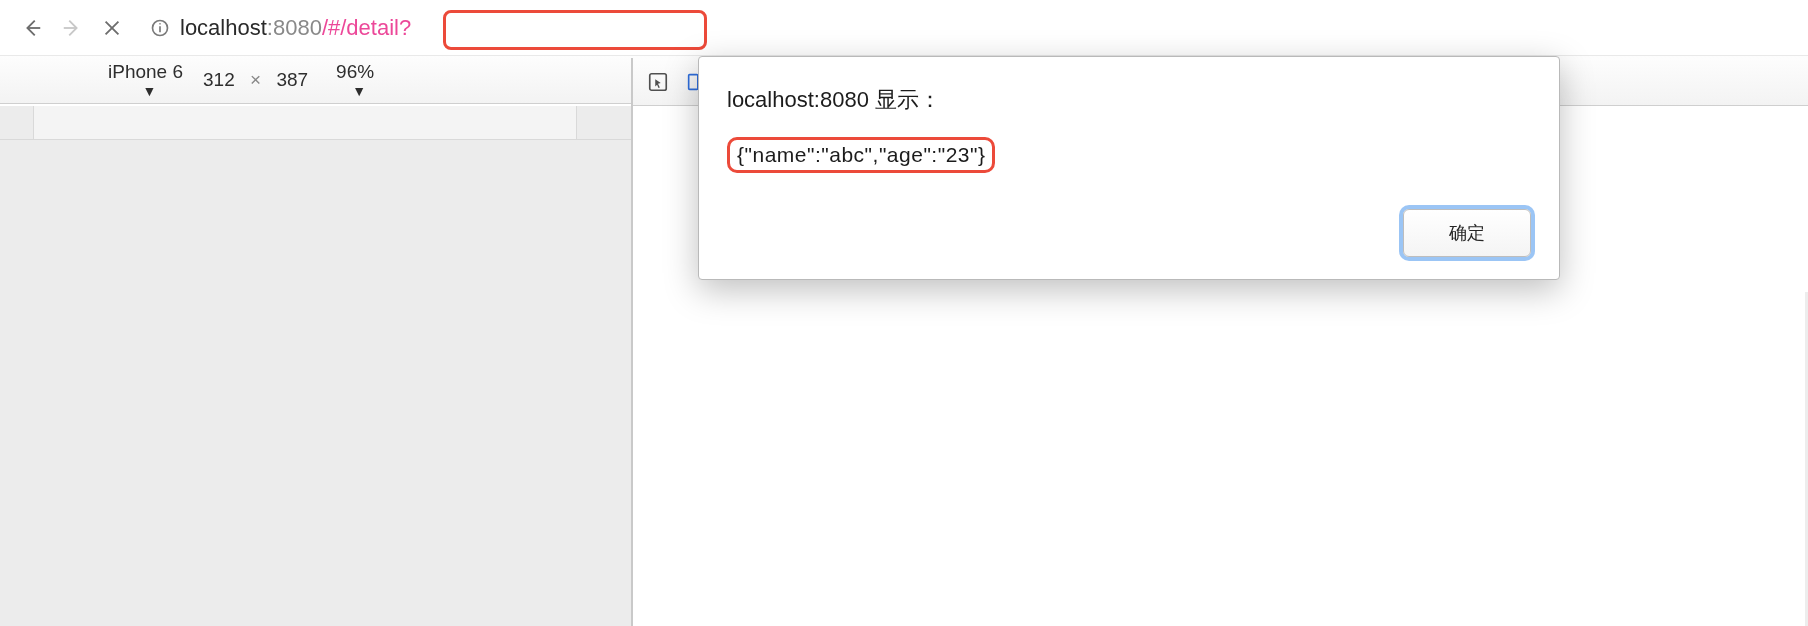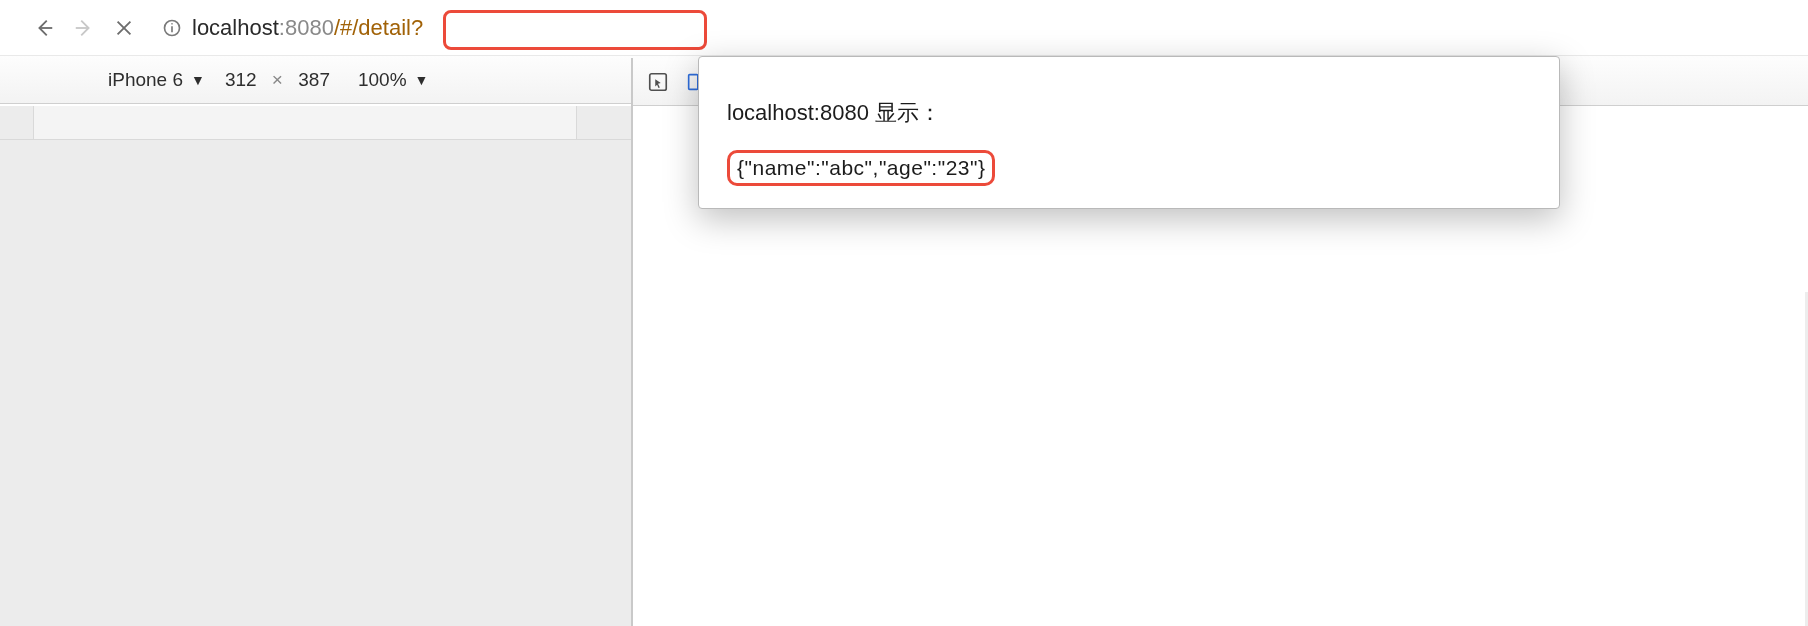--- a/index.html
+++ b/index.html
@@ -13,21 +13,21 @@
       position: relative;
       overflow: hidden;
     }
 
     
     .toolbar {
       height: 56px;
       background: #fff;
       display: flex;
       align-items: center;
-      padding: 0 24px;
+      padding: 0 12px;
       border-bottom: 1px solid #e9e9e9;
     }
     .nav-btn {
       width: 40px;
       height: 40px;
       display: flex;
       align-items: center;
       justify-content: center;
       color: #6d6d6d;
       border-radius: 4px;
@@ -41,21 +41,21 @@
       color: #7a7a7a;
     }
     .info-icon svg { width: 20px; height: 20px; }
     .url {
       font-size: 22px;
       color: #898989;
       display: flex;
       align-items: center;
     }
     .url .host  { color: #2a2a2a; }
-    .url .path  { color: #a16207; }
+    .url .path  { color: #ec4899; }
     .url .query { color: #2a2a2a; position: relative; }
     
     .hl-url {
       position: absolute;
       top: 10px;
       left: 443px;
       width: 264px;
       height: 40px;
       border: 3px solid #ec4a3a;
       border-radius: 8px;
@@ -70,20 +70,21 @@
       display: flex;
       align-items: center;
       padding-left: 108px;
       color: #2e2e2e;
       font-size: 19px;
     }
     .device-toolbar .dropdown {
       display: flex;
       align-items: center;
       margin-right: 20px;
+      flex-direction: column;
     }
     .device-toolbar .caret { font-size: 14px; margin-left: 8px; }
     .device-toolbar .x { color: #888; margin: 0 10px; }
     .device-toolbar .mid { margin-right: 28px; }
 
     
     .vline {
       position: absolute;
       top: 58px;
       bottom: 0;
@@ -133,21 +134,21 @@
     
     .dialog {
       position: absolute;
       left: 698px;
       top: 56px;
       width: 862px;
       background: #fff;
       border: 1px solid #b9b9b9;
       border-radius: 4px;
       box-shadow: 0 10px 34px rgba(0,0,0,0.25);
-      padding: 41px 28px 22px 28px;
+      padding: 28px 28px 22px 28px;
     }
     .dialog-title {
       font-size: 22px;
       color: #1c1c1c;
       margin-bottom: 22px;
     }
     .dialog-body-wrap { position: relative; display: inline-block; }
     .dialog-body {
       font-size: 21px;
       color: #1c1c1c;
@@ -231,21 +232,21 @@
   <div class="dropdown">
     <span>iPhone 6</span>
     <span class="caret">▼</span>
   </div>
   <div class="mid">
     <span>312</span>
     <span class="x">×</span>
     <span>387</span>
   </div>
   <div class="dropdown">
-    <span>100%</span>
+    <span>96%</span>
     <span class="caret">▼</span>
   </div>
 </div>
 
 <div class="vline"></div>
 
 <div class="devtools-bar">
   <svg class="ico" viewBox="0 0 24 24" fill="none" stroke="currentColor" stroke-width="1.8">
       <rect x="3" y="3" width="18" height="18" rx="2"></rect>
       <path d="M9 9 L15 13 L12 14 L14 18 L12.5 18.5 L11 15 L9 17 Z" fill="currentColor" stroke="none"></path>
@@ -265,15 +266,18 @@
   </div>
   <div class="body"></div>
 </div>
 
 <div class="dialog">
   <div class="dialog-title">localhost:8080 显示：</div>
   <div class="dialog-body-wrap">
     <div class="dialog-body">{"name":"abc","age":"23"}</div>
     <div class="hl-box"></div>
   </div>
+  <div class="dialog-footer">
+    <button class="ok-btn">确定</button>
+  </div>
 </div>
 
 <div class="right-scroll"></div>
 
 </body></html>

